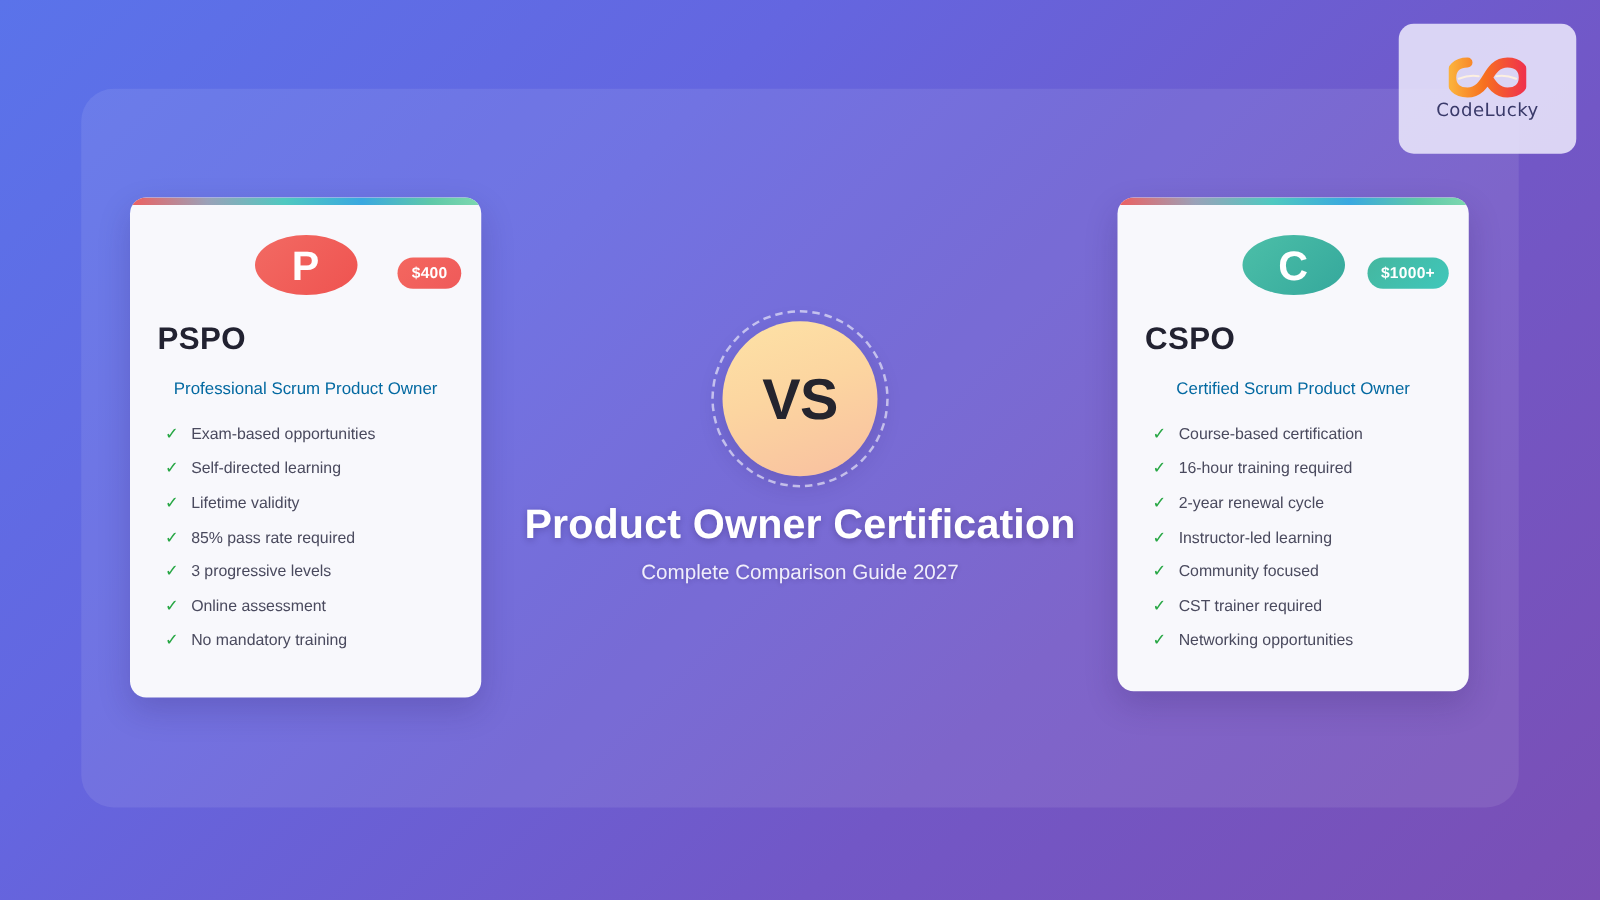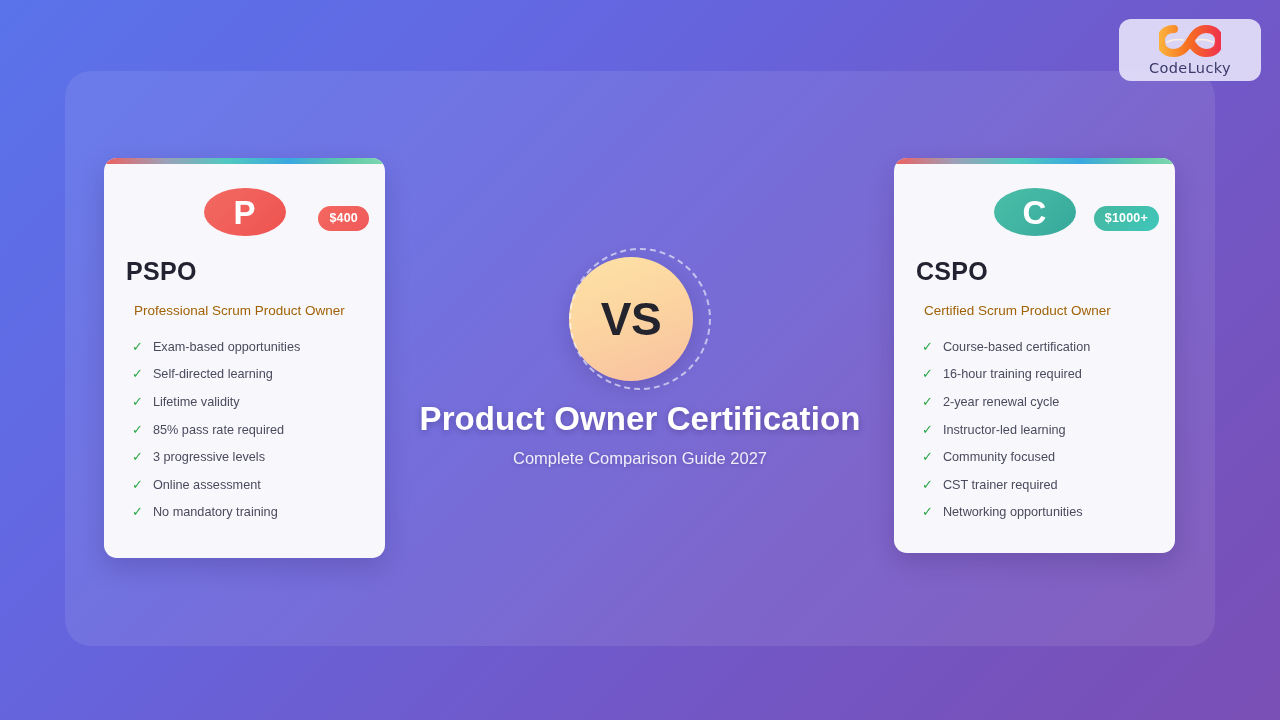--- a/index.html
+++ b/index.html
@@ -22,21 +22,21 @@
     left:65px; top:71px;
     width:1150px; height:575px;
     border-radius:26px;
     background:rgba(255,255,255,0.085);
   }
 
   
   #brand {
     position:absolute;
     left:1119px; top:19px;
-    width:142px; height:62px;
+    width:142px; height:104px;
     border-radius:12px;
     background:rgba(233,230,250,0.88);
     display:flex; flex-direction:column;
     align-items:center; justify-content:center;
     gap:2px;
   }
   #brand .logo-mark { width:62px; height:34px; display:block; }
   #brand .brand-text {
     font-size:14.5px; letter-spacing:.4px;
     color:#3a3a6a;
@@ -88,23 +88,23 @@
 
   .cert-code {
     margin-top:21px;
     font-size:25px; font-weight:bold;
     color:#222231;
     letter-spacing:.3px;
   }
 
   .cert-full {
     margin-top:16px;
-    text-align:left;
+    text-align:center;
     font-size:13.5px;
-    color:#a16207;
+    color:#0369a1;
     line-height:1.32;
     padding:0 8px;
   }
 
   .feature-list { margin-top:20px; padding:0 6px; list-style:none; }
   .feature-item {
     display:flex; align-items:flex-start; gap:10px;
     margin-bottom:13px;
     font-size:12.7px;
     color:#4a4a5e;
@@ -122,21 +122,21 @@
   #center {
     position:absolute;
     left:390px; top:248px;
     width:500px;
     display:flex; flex-direction:column; align-items:center;
   }
 
   #vs-wrap {
     position:relative;
     width:142px; height:142px;
-    display:flex; align-items:center; 
+    display:flex; align-items:center; justify-content:center;
   }
   #vs-ring {
     position:absolute; inset:0;
     border-radius:50%;
     border:2px dashed rgba(255,255,255,0.58);
   }
   #vs-circle {
     width:124px; height:124px;
     border-radius:50%;
     background:linear-gradient(160deg,#fde2a6 0%,#fcd5a0 45%,#f8bfa0 100%);

